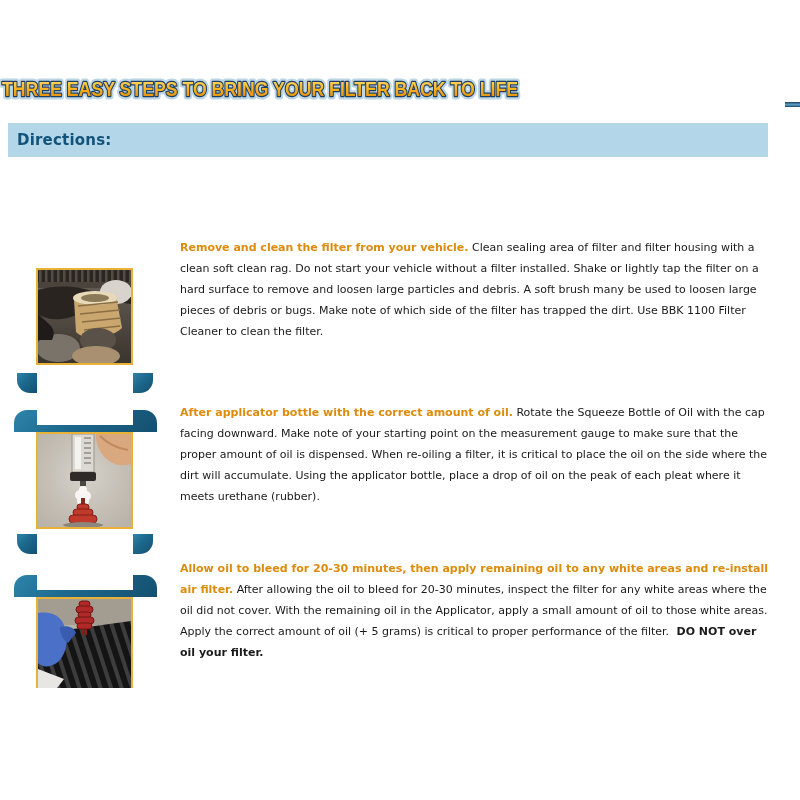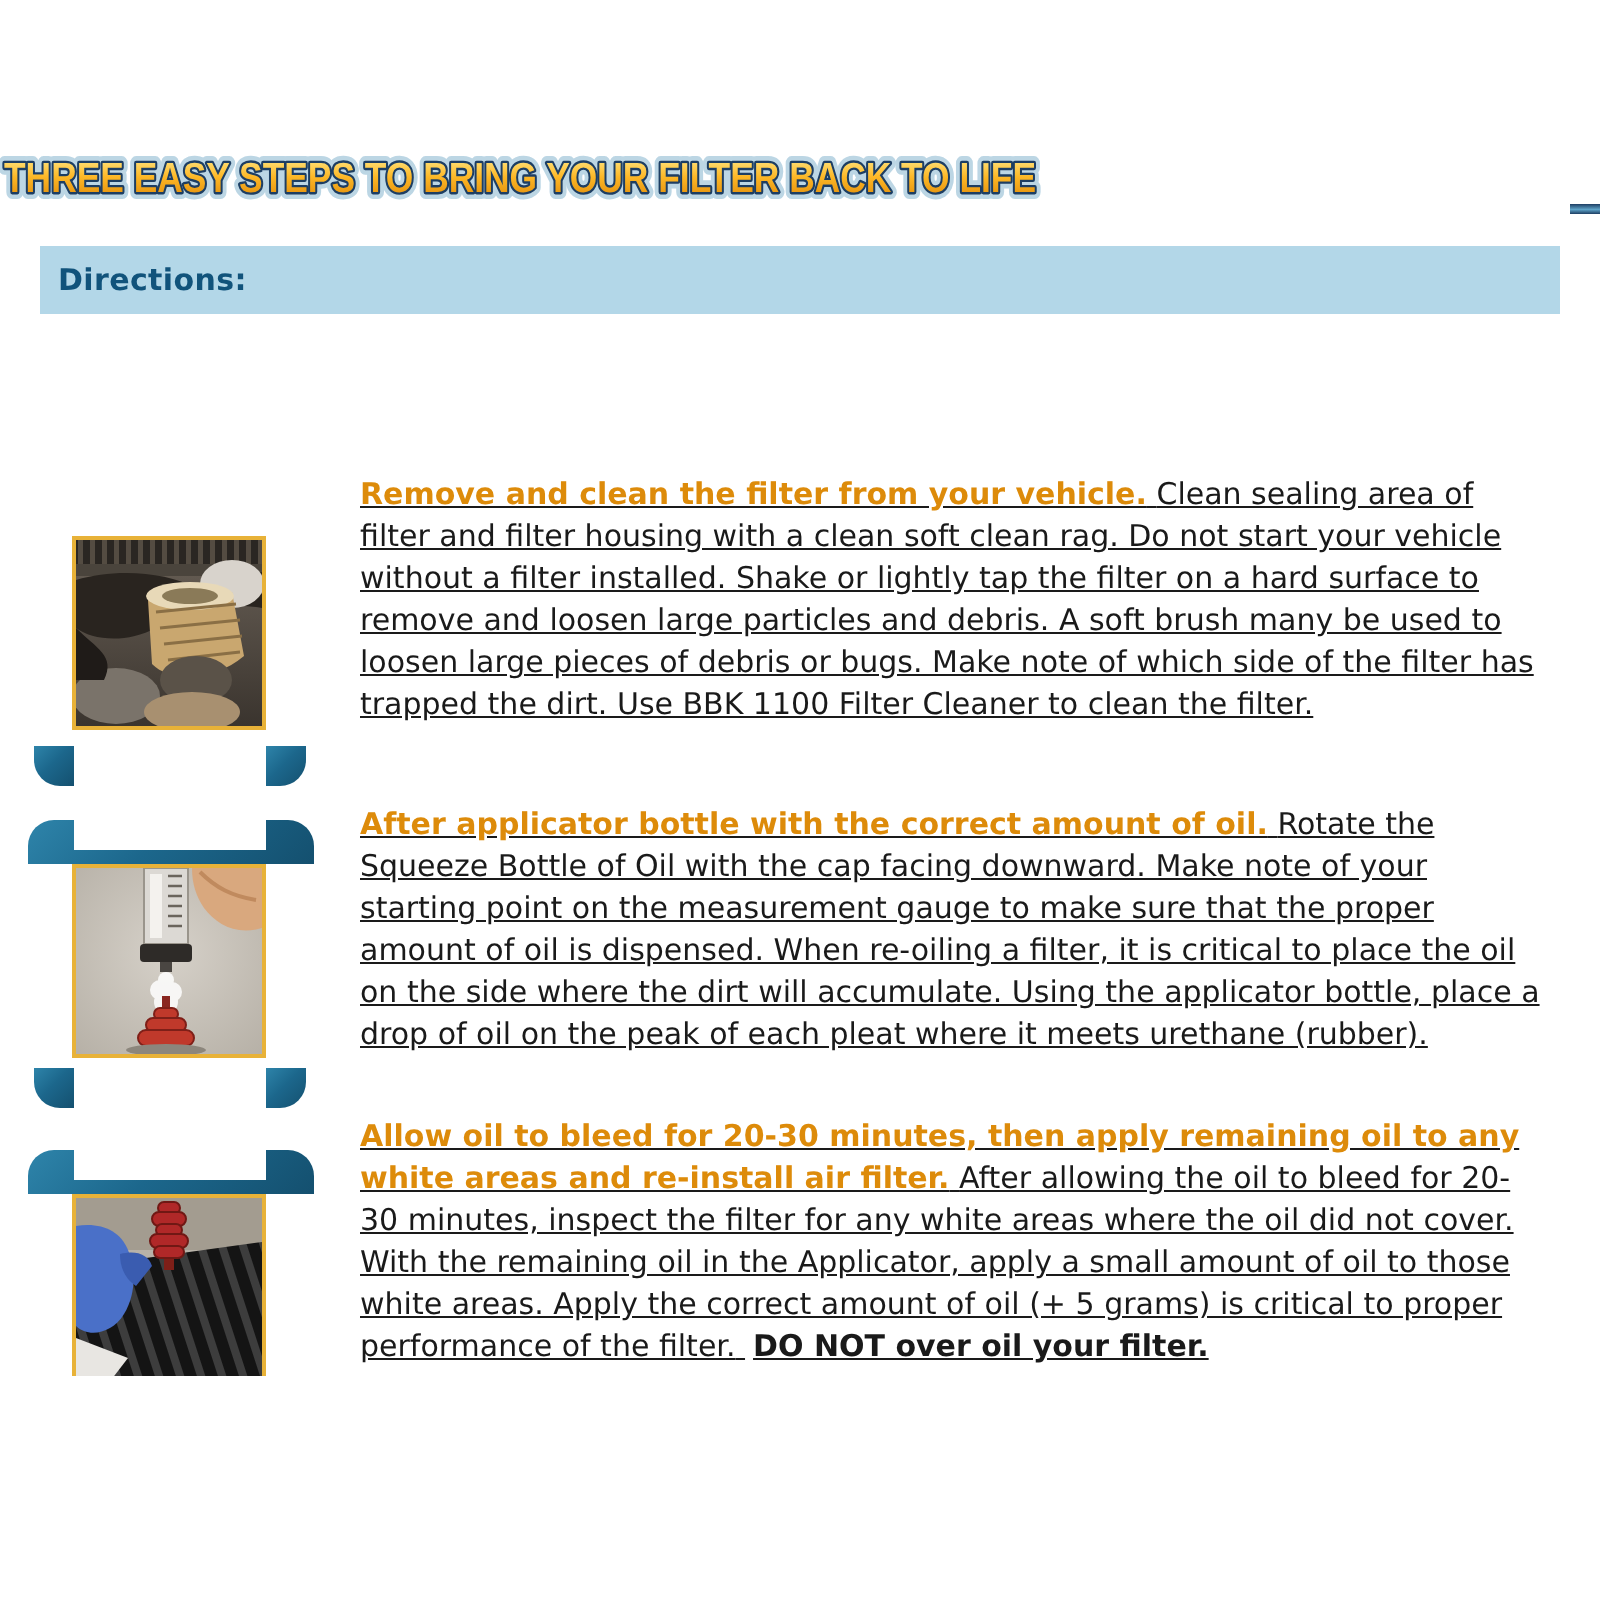--- a/index.html
+++ b/index.html
@@ -7,26 +7,26 @@
         font-family:"DejaVu Sans","Liberation Sans",sans-serif;}
 
   
   #banner{position:absolute;left:0;top:72px;width:545px;height:32px;}
 
   
   .edge-dash{position:absolute;left:785px;top:102px;width:15px;height:5px;
              background:linear-gradient(#1d3e63,#5ea3c8 55%,#1d3e63);}
 
   
-  .dir-bar{position:absolute;left:20px;top:123px;width:760px;height:34px;
+  .dir-bar{position:absolute;left:8px;top:123px;width:760px;height:34px;
            background:#b3d7e8;display:flex;align-items:center;}
   .dir-bar span{font-weight:bold;font-size:15px;color:#11537b;padding-left:9px;letter-spacing:.2px;}
 
   
-  .step-text{position:absolute;left:180px;width:593px;font-size:15px;line-height:21px;color:#1a1a1a;text-decoration:underline;}
+  .step-text{position:absolute;left:180px;width:593px;font-size:11px;line-height:21px;color:#1a1a1a;}
   #text1{top:237px;} #text2{top:402px;} #text3{top:558px;}
   .step-heading{color:#dd8b0a;font-weight:bold;}
   .step-bold{font-weight:bold;margin-left:4px;}
 
   
   .photo{position:absolute;left:36px;width:93px;height:93px;border:2px solid #e8b238;overflow:hidden;}
   #photo1{top:268px;} #photo2{top:432px;} #photo3{top:597px;}
   .photo svg{display:block;}
 
   

